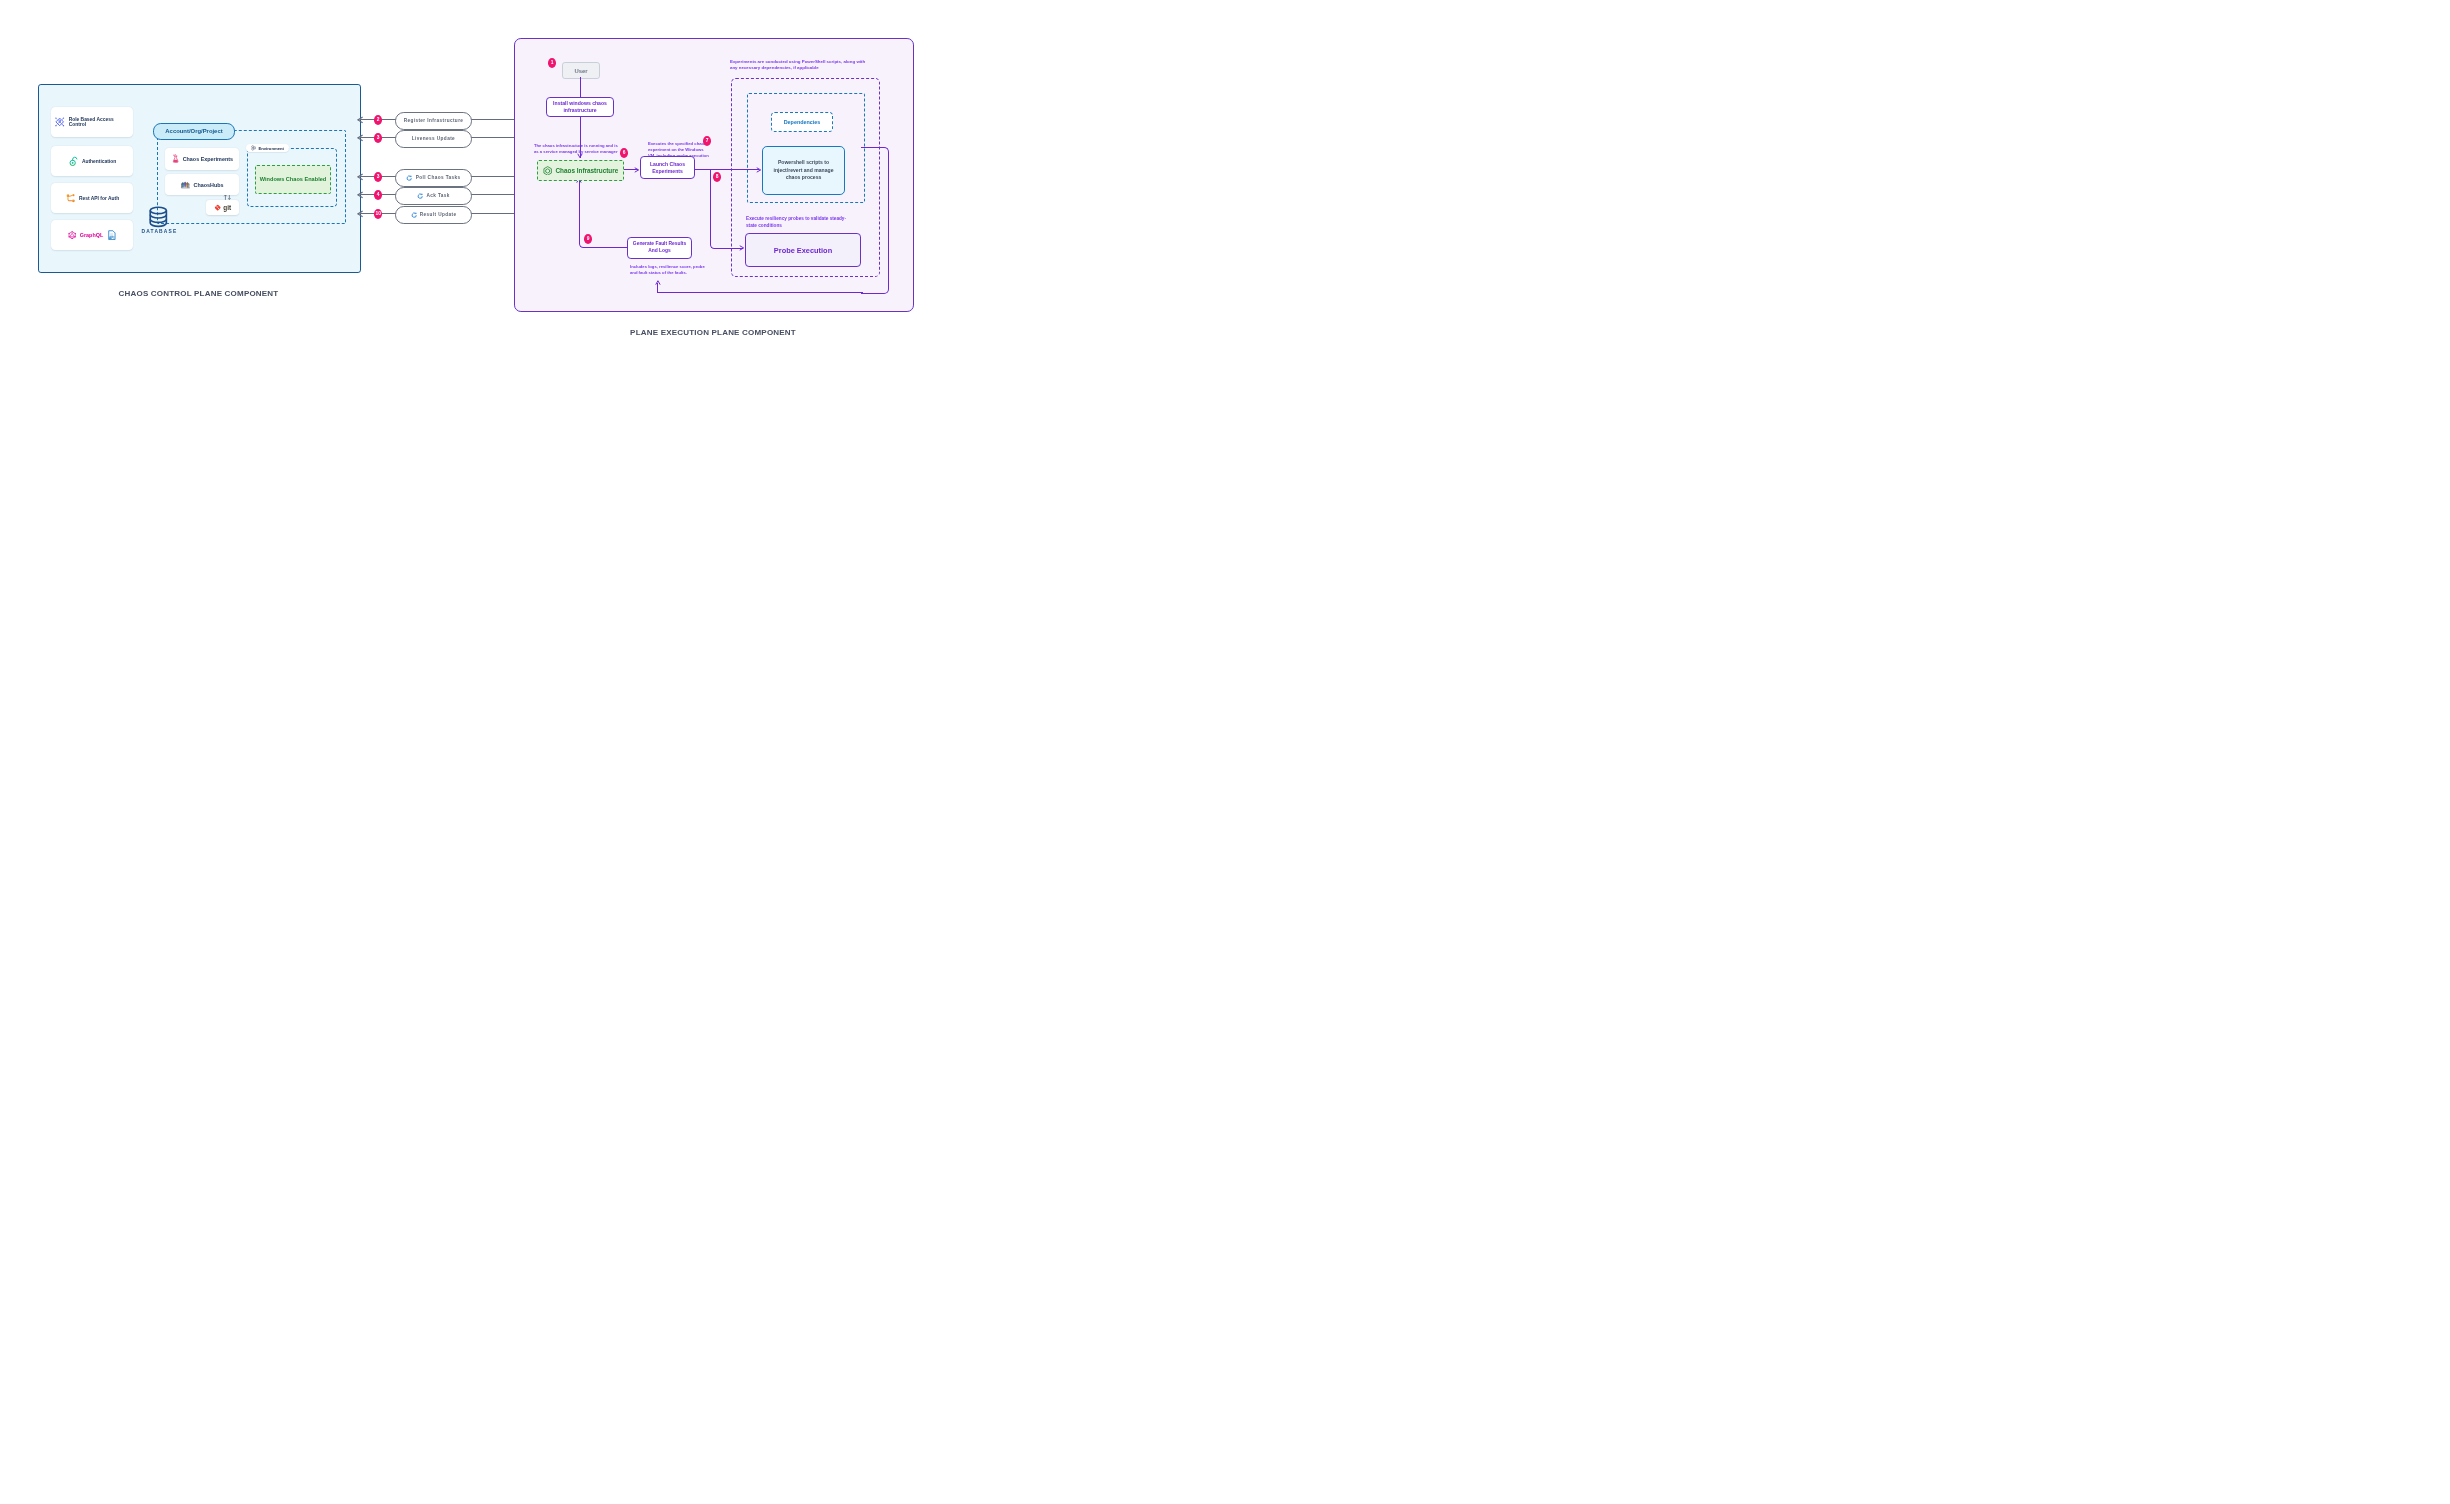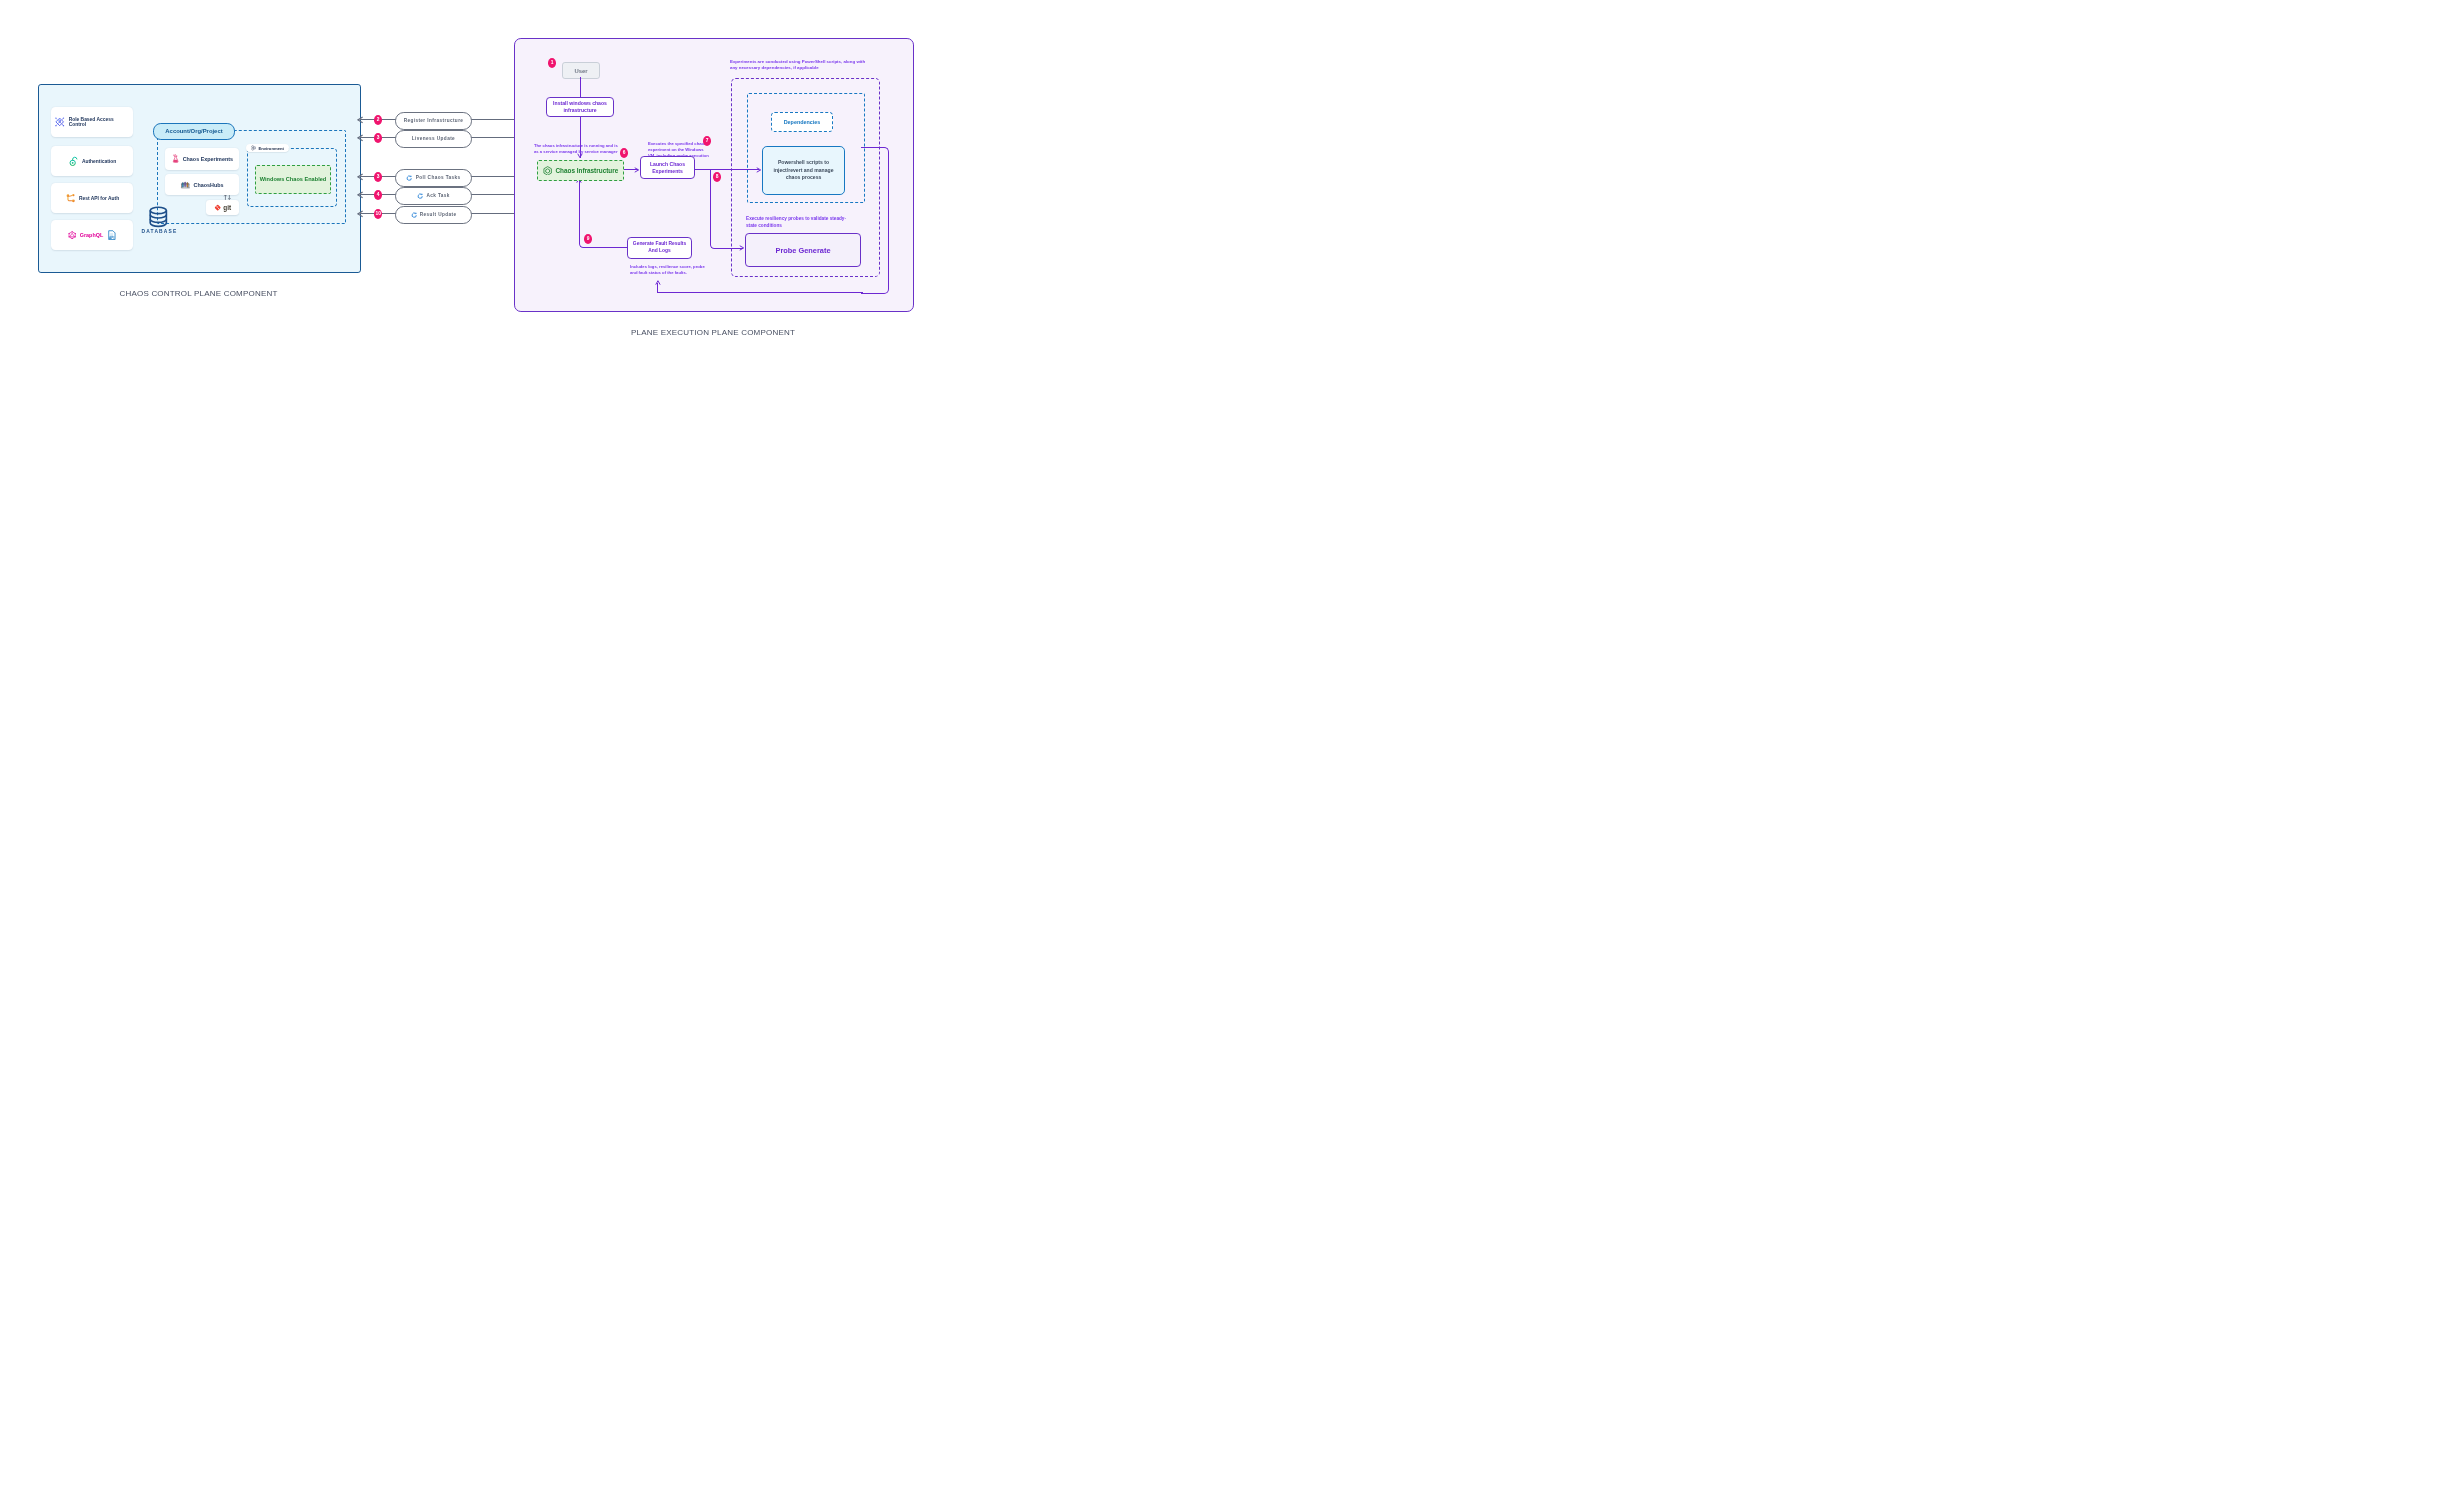--- a/index.html
+++ b/index.html
@@ -2,21 +2,21 @@
 <html style="font-size:7.8px"><head>
 <meta charset="utf-8">
 <style>
   html,body{margin:0;padding:0;background:#ffffff;font-family:"Liberation Sans",sans-serif;}
   #canvas{position:relative;width:945px;height:376px;background:#ffffff;overflow:hidden;}
   .abs{position:absolute;}
 
   
   .panel-left{left:38px;top:84px;width:321px;height:187px;background:#e9f6fc;border:1.2px solid #1a5a94;border-radius:2.9px;}
   .panel-right{left:514px;top:38px;width:398px;height:272px;background:#f7f2fc;border:1.2px solid #6931c8;border-radius:6.9px;}
-  .plane-title{font-weight:normal;font-size:8px;color:#474e61;letter-spacing:0.2px;text-align:center;}
+  .plane-title{font-weight:bold;font-size:8px;color:#474e61;letter-spacing:0.2px;text-align:center;}
   .title-left{left:38px;top:289px;width:321px;}
   .title-right{left:514px;top:328px;width:398px;}
 
   
   .card{left:51px;width:82px;height:30px;background:#ffffff;border-radius:4.4px;box-shadow:0 0.5px 1.5px rgba(16,42,67,.10);display:flex;align-items:center;justify-content:center;gap:3.4px;padding:0 2.9px;box-sizing:border-box;}
   .card-label{font-size:4.9px;font-weight:bold;color:#20365c;}
   .gql-text{font-size:5.4px;font-weight:600;color:#e10098;}
 
   
   .dashed-blue-big{left:157px;top:130px;width:187px;height:92px;border:1px dashed #1b75bb;border-radius:1.5px;}
@@ -306,21 +306,21 @@
   <div class="abs badge" style="left:713px;top:172px;z-index:4;">8</div>
 
   <div class="abs elbow-bl" style="left:710px;top:170px;width:32px;height:78px;"></div>
   <svg class="abs" style="left:739px;top:245px;" width="5.4" height="5.9" viewBox="0 0 11 12">
       <path d="M1.5 1.5 9.5 6 1.5 10.5" fill="none" stroke="#6d28d2" stroke-width="2"></path>
     </svg>
 
   <div class="abs ps-box">Powershell scripts to inject/revert and manage chaos process</div>
 
   <div class="abs note" style="left:746px;top:216px;width:108px;font-size:4.7px;">Execute resiliency probes to validate steady-state conditions</div>
-  <div class="abs probe-box">Probe Generate</div>
+  <div class="abs probe-box">Probe Execution</div>
 
   <div class="abs elbow-bl" style="left:579px;top:180px;width:49px;height:67px;"></div>
   <svg class="abs" style="left:576px;top:178px;" width="5.9" height="5.4" viewBox="0 0 12 11">
       <path d="M1.5 9.5 6 1.5 10.5 9.5" fill="none" stroke="#6d28d2" stroke-width="2"></path>
     </svg>
   <div class="abs badge" style="left:584px;top:234px;z-index:4;">9</div>
   <div class="abs gen-box">Generate Fault Results And Logs</div>
 
   <div class="abs note" style="left:630px;top:264px;width:81px;font-size:4.2px;">Includes logs, resilience score, probe and fault status of the faults.</div>
 

